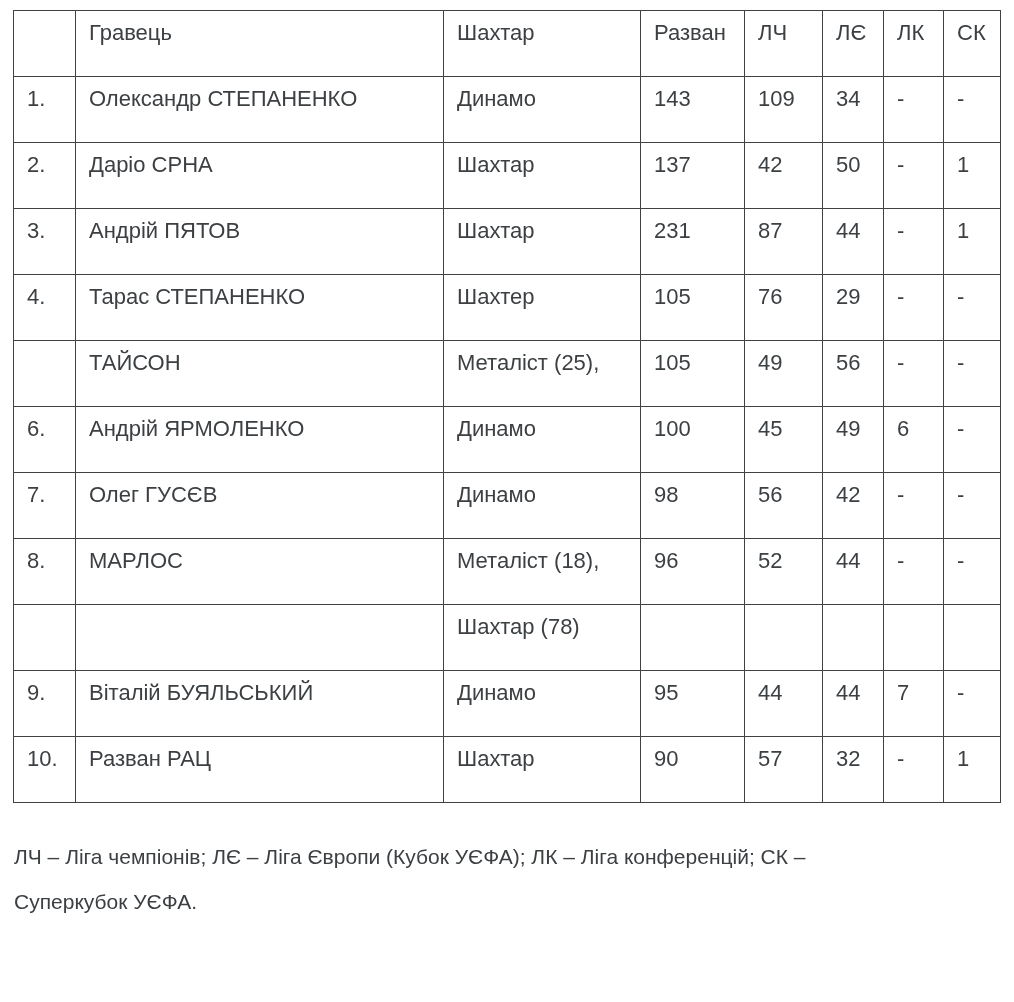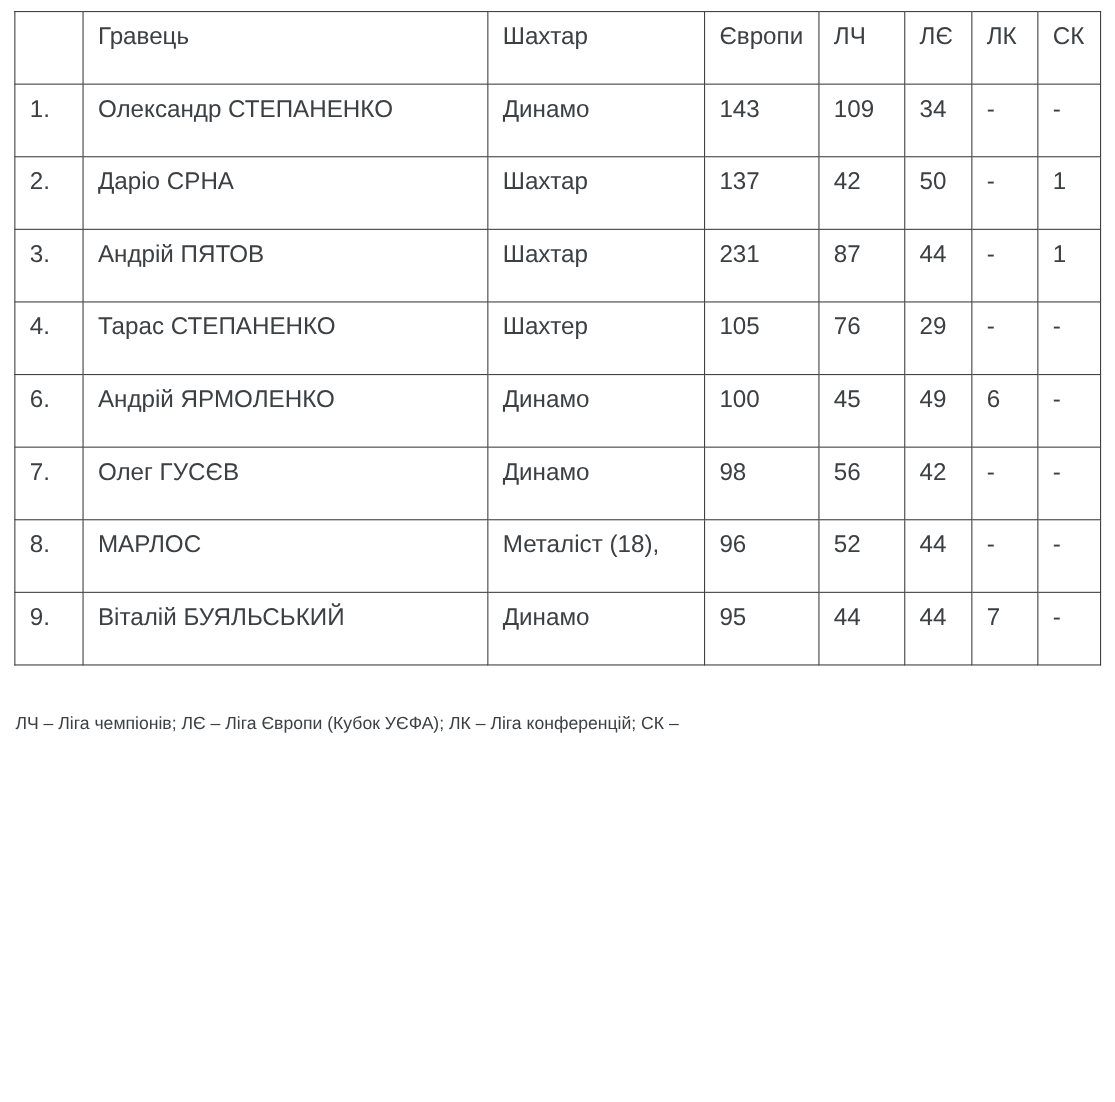--- a/index.html
+++ b/index.html
@@ -33,21 +33,21 @@
     box-sizing: border-box;
     font-size: 22px;
     font-weight: 400;
     line-height: 28px;
     color: #3c4043;
     overflow: hidden;
     white-space: nowrap;
   }
   .legend {
     margin: 31px 0 0 1px;
-    font-size: 16px;
+    font-size: 21px;
     line-height: 45px;
     color: #3c4043;
   }
   .legend-line {
     display: block;
   }
 </style>
 </head>
 <body>
 
@@ -62,21 +62,21 @@
         <col style="width: 78px;">
         <col style="width: 61px;">
         <col style="width: 60px;">
         <col style="width: 57px;">
       </colgroup>
     <thead>
       <tr>
           <th></th>
           <th>Гравець</th>
           <th>Шахтар</th>
-          <th>Європи</th>
+          <th>Разван</th>
           <th>ЛЧ</th>
           <th>ЛЄ</th>
           <th>ЛК</th>
           <th>СК</th>
         </tr>
     </thead>
     <tbody>
         <tr>
           <td>1.</td>
           <td>Олександр СТЕПАНЕНКО</td>
@@ -111,20 +111,30 @@
           <td>4.</td>
           <td>Тарас СТЕПАНЕНКО</td>
           <td>Шахтер</td>
           <td>105</td>
           <td>76</td>
           <td>29</td>
           <td>-</td>
           <td>-</td>
         </tr>
         <tr>
+          <td></td>
+          <td>ТАЙСОН</td>
+          <td>Металіст (25),</td>
+          <td>105</td>
+          <td>49</td>
+          <td>56</td>
+          <td>-</td>
+          <td>-</td>
+        </tr>
+        <tr>
           <td>6.</td>
           <td>Андрій ЯРМОЛЕНКО</td>
           <td>Динамо</td>
           <td>100</td>
           <td>45</td>
           <td>49</td>
           <td>6</td>
           <td>-</td>
         </tr>
         <tr>
@@ -141,29 +151,50 @@
           <td>8.</td>
           <td>МАРЛОС</td>
           <td>Металіст (18),</td>
           <td>96</td>
           <td>52</td>
           <td>44</td>
           <td>-</td>
           <td>-</td>
         </tr>
         <tr>
+          <td></td>
+          <td></td>
+          <td>Шахтар (78)</td>
+          <td></td>
+          <td></td>
+          <td></td>
+          <td></td>
+          <td></td>
+        </tr>
+        <tr>
           <td>9.</td>
           <td>Віталій БУЯЛЬСЬКИЙ</td>
           <td>Динамо</td>
           <td>95</td>
           <td>44</td>
           <td>44</td>
           <td>7</td>
           <td>-</td>
         </tr>
+        <tr>
+          <td>10.</td>
+          <td>Разван РАЦ</td>
+          <td>Шахтар</td>
+          <td>90</td>
+          <td>57</td>
+          <td>32</td>
+          <td>-</td>
+          <td>1</td>
+        </tr>
       </tbody>
   </table>
 
   <p class="legend">
     <span class="legend-line">ЛЧ – Ліга чемпіонів; ЛЄ – Ліга Європи (Кубок УЄФА); ЛК – Ліга конференцій; СК –</span>
+    <span class="legend-line">Суперкубок УЄФА.</span>
   </p>
 
 </div>
 
 </body></html>

